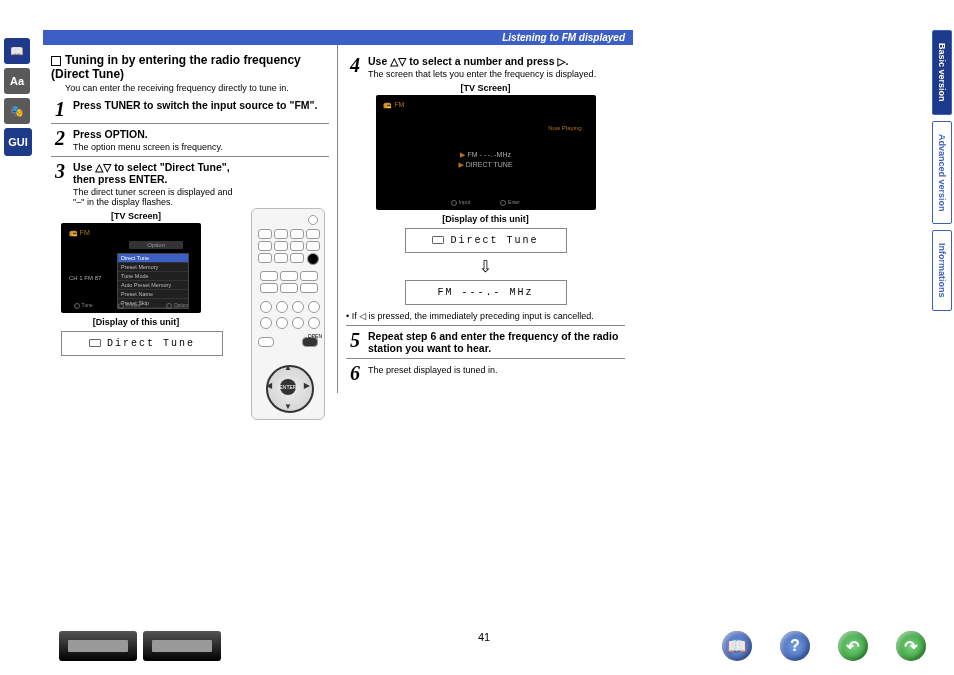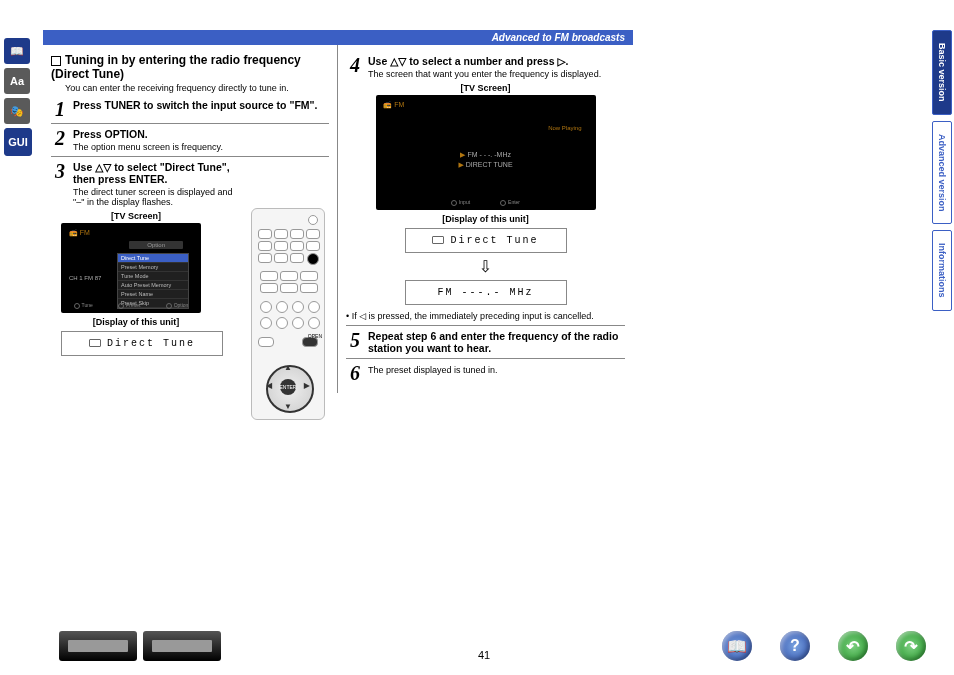--- a/index.html
+++ b/index.html
@@ -52,21 +52,21 @@
 .dpad{position:absolute;bottom:10px;left:14px;width:44px;height:44px}
 .dpad .ring{width:44px;height:44px;border:2px solid #333;border-radius:50%;position:absolute;background:radial-gradient(#eee,#ccc)}
 .dpad .center{position:absolute;top:14px;left:14px;width:16px;height:16px;background:#333;color:#fff;border-radius:50%;font-size:5px;display:flex;align-items:center;justify-content:center}
 .dpad .tri{position:absolute;font-size:8px;color:#333}
 
 .side-tabs{position:absolute;right:2px;top:30px;display:flex;flex-direction:column;gap:6px}
 .tab{writing-mode:vertical-rl;font-size:9px;padding:12px 4px;border:1px solid #3b5fc4;border-radius:2px;font-weight:bold}
 .tab.active{background:#1e3a8a;color:#fff}
 .tab.inactive{background:#fff;color:#3b5fc4}
 
-.footer{position:absolute;bottom:14px;left:14px;right:0;display:flex;align-items:flex-end}
+.footer{position:absolute;bottom:14px;left:14px;right:0;display:flex;align-items:flex-start}
 .fdev{display:flex;gap:6px;margin-left:45px}
 .devimg{width:78px;height:30px;background:linear-gradient(#555,#000);border-radius:3px;position:relative;display:flex;align-items:center;justify-content:center}
 .devimg::after{content:"";width:60px;height:12px;background:#999;border-radius:1px}
 .pagenum{position:absolute;left:50%;transform:translateX(-50%);font-size:11px}
 .ficons{position:absolute;right:28px;display:flex;gap:28px}
 .fic{width:30px;height:30px;border-radius:50%;display:flex;align-items:center;justify-content:center;font-size:16px;font-weight:bold;box-shadow:inset -2px -2px 4px rgba(0,0,0,.3),inset 2px 2px 4px rgba(255,255,255,.5)}
 .fic.blue{background:radial-gradient(#7aa3e0,#2a4aa8);color:#fff}
 .fic.green{background:radial-gradient(#7ed082,#1a9020);color:#fff}
 .col1-inner{position:relative}
 </style>
@@ -74,21 +74,21 @@
 <body>
 
 <div class="sidebar-icons">
   <div class="ic ic-book">📖</div>
   <div class="ic ic-aa">Aa</div>
   <div class="ic ic-mask">🎭</div>
   <div class="ic ic-gui">GUI</div>
 </div>
 
 <div class="page">
-  <div class="header-bar">Advanced to FM broadcasts</div>
+  <div class="header-bar">Listening to FM displayed</div>
   <div class="cols">
     <div class="col">
       <div class="col1-inner">
         <h3 class="sec"><span class="square"></span><span>Tuning in by entering the radio frequency (Direct Tune)</span></h3>
         <p class="subt">You can enter the receiving frequency directly to tune in.</p>
 
         <div class="step">
           <div class="num">1</div>
           <div class="step-body">
               <p class="step-title">Press TUNER to switch the input source to "FM".</p>
@@ -175,21 +175,21 @@
           </div>
         </div>
       </div>
     </div>
 
     <div class="col">
       <div class="step">
         <div class="num">4</div>
         <div class="step-body">
             <p class="step-title">Use △▽ to select a number and press ▷.</p>
-            <p class="step-desc">The screen that want you enter the frequency is displayed.</p>
+            <p class="step-desc">The screen that lets you enter the frequency is displayed.</p>
           </div>
       </div>
       <div class="tvlabel">[TV Screen]</div>
       <div class="tvscreen tv2">
         <div class="tv-fm">📻 <span>FM</span></div>
         <div class="tv2-np">Now Playing</div>
         <div class="tv2-fm"><span class="tv2-tri">▶</span><span>FM - - -. -MHz</span></div>
         <div class="tv2-dt"><span class="tv2-tri">▶</span><span>DIRECT TUNE</span></div>
         <div class="tv-foot" style="justify-content:center;gap:30px">
             <span>Input</span>

